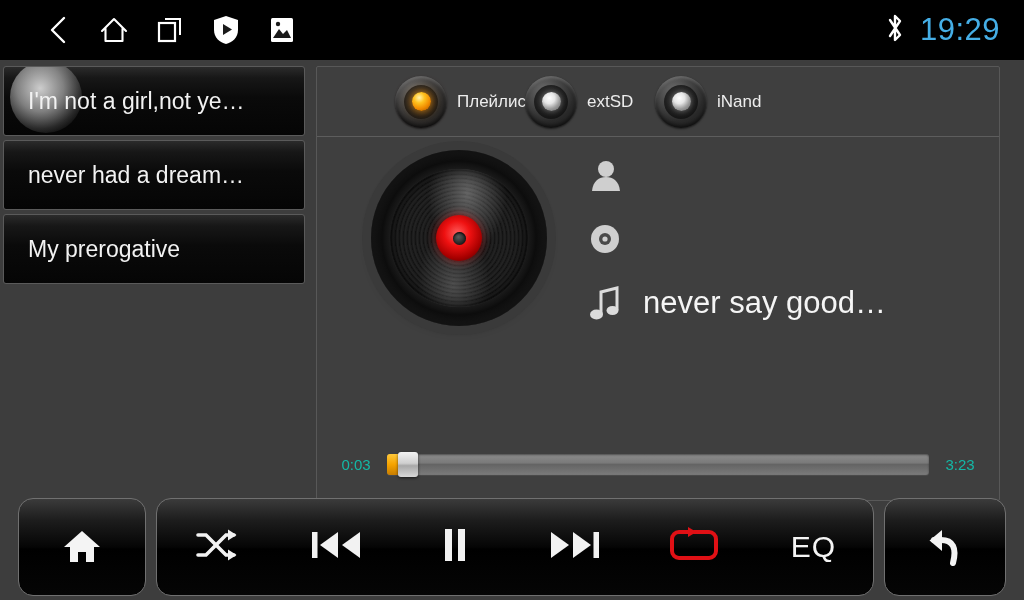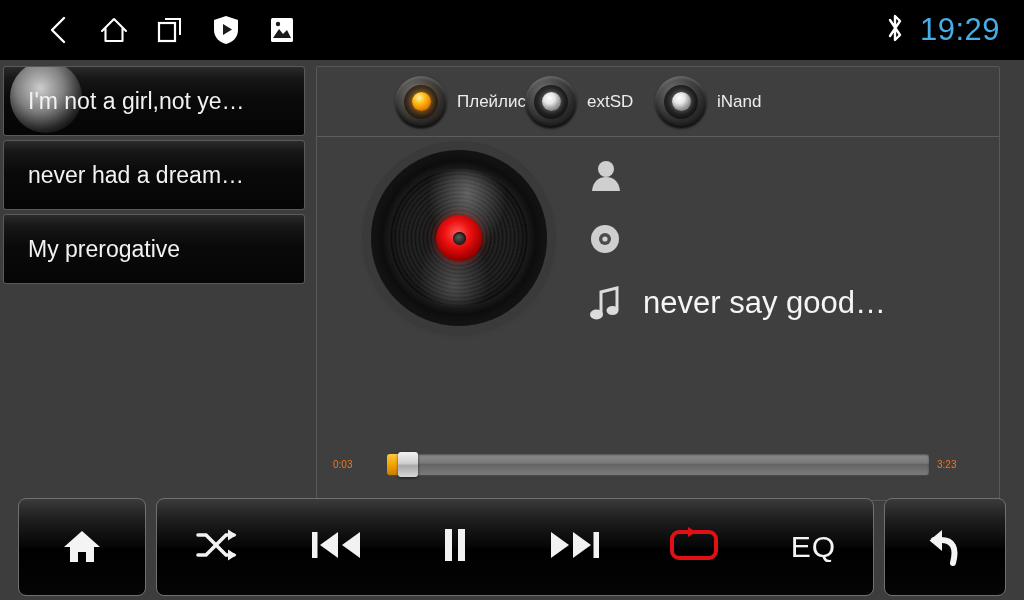--- a/index.html
+++ b/index.html
@@ -122,21 +122,21 @@
 
   
   .meta { position: absolute; left: 272px; top: 6px; width: 390px; }
   .meta-row { display: flex; align-items: center; height: 64px; }
   .meta-icon { width: 54px; display: flex; align-items: center; justify-content: flex-start; flex: 0 0 auto; }
   .meta-text { color: #f5f5f5; font-size: 30px; white-space: nowrap; overflow: hidden; }
   .meta-row.title .meta-text { font-size: 31px; }
 
   
   .progress { position: absolute; left: 0; right: 0; bottom: 26px; display: flex; align-items: center; padding: 0 16px; }
-  .time { color: #f97316; font-size: 10px; width: 46px; flex: 0 0 auto; }
+  .time { color: #14b8a6; font-size: 15px; width: 46px; text-align: center; flex: 0 0 auto; }
   .bar {
     position: relative; flex: 1 1 auto; height: 21px; margin: 0 8px;
     border-radius: 3px;
     background: linear-gradient(to bottom, #8c8c8c 0%, #7a7a7a 42%, #646464 50%, #7b7b7b 100%);
     box-shadow: inset 0 1px 2px rgba(0,0,0,.45), 0 1px 0 rgba(255,255,255,.06);
   }
   .bar-fill {
     position: absolute; left: 0; top: 0; height: 100%; width: 11px;
     border-radius: 3px 0 0 3px;
     background: linear-gradient(to bottom, #ffc83a 0%, #f5a300 50%, #c87d00 100%);
@@ -145,21 +145,21 @@
     position: absolute; top: -2px; left: 11px; width: 20px; height: 25px;
     border-radius: 3px;
     background: linear-gradient(to bottom, #f2f2f2 0%, #cfcfcf 45%, #a8a8a8 55%, #d8d8d8 100%);
     box-shadow: 0 1px 3px rgba(0,0,0,.6);
   }
 
   
   .controls { position: absolute; left: 0; bottom: 0; width: 1024px; height: 98px;
               display: flex; align-items: center; padding: 0 18px 8px 18px; gap: 10px; }
   .ctl-group {
-    height: 98px; border: 1px solid #707070; border-radius: 8px;
+    height: 98px; border: 1px solid #707070; border-radius: 15px;
     background: linear-gradient(to bottom, #3b3b3b 0%, #1d1d1d 22%, #050505 50%, #000000 52%, #050505 100%);
     display: flex; align-items: center; justify-content: space-around;
   }
   .ctl-home { width: 128px; flex: 0 0 auto; }
   .ctl-main { flex: 1 1 auto; }
   .ctl-back { width: 122px; flex: 0 0 auto; }
   .ctl-btn {
     flex: 1 1 0; height: 100%; display: flex; align-items: center; justify-content: center;
   }
   .eq-text { color: #f4f4f4; font-size: 30px; letter-spacing: 1px; }

